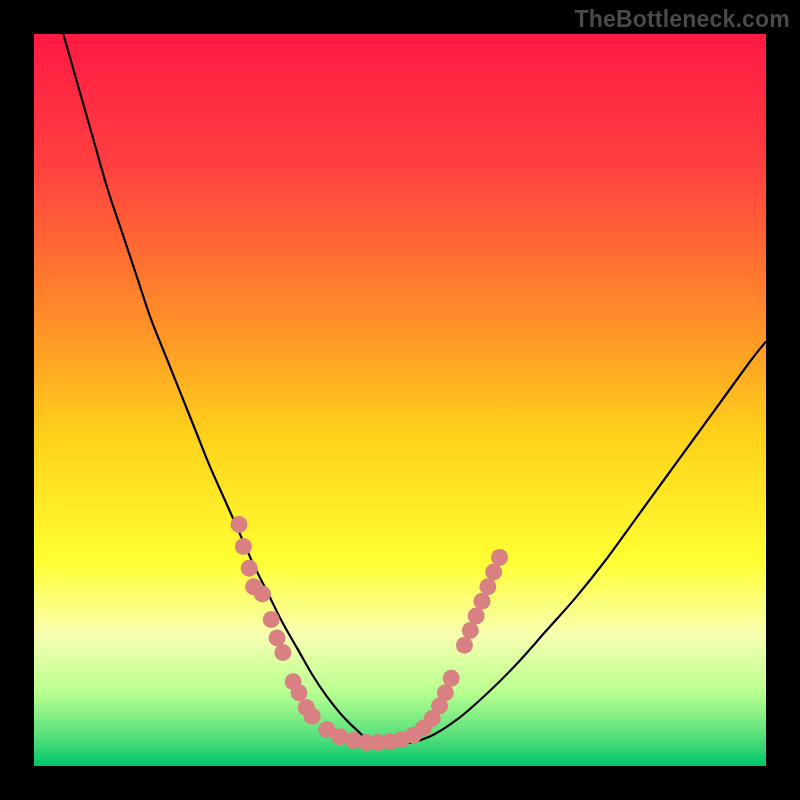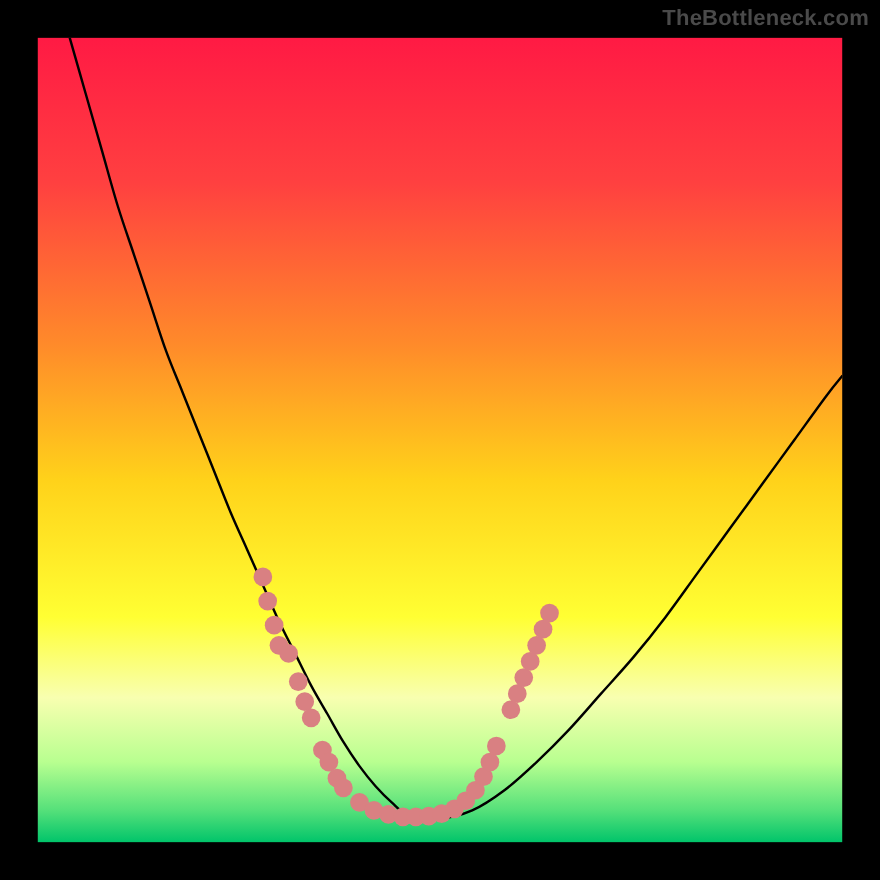--- a/index.html
+++ b/index.html
@@ -22,21 +22,21 @@
     top: 34px;
     width: 732px;
     height: 732px;
     overflow: hidden;
   }
   .watermark {
     position: absolute;
     top: 6px;
     right: 10px;
     color: #4a4a4a;
-    font-size: 20px;
+    font-size: 23px;
     font-weight: 600;
     letter-spacing: 0.2px;
     font-family: Arial, Helvetica, sans-serif;
   }
   svg { display: block; }
 </style>
 </head>
 <body>
 
 <div class="frame">

